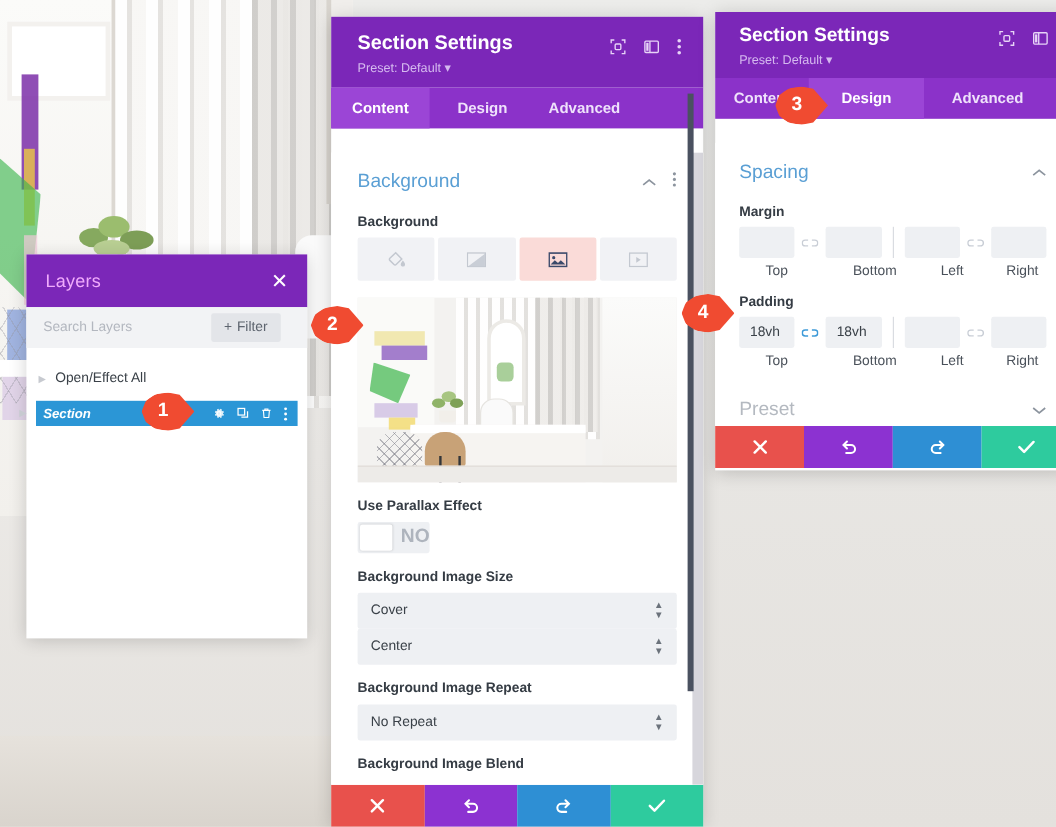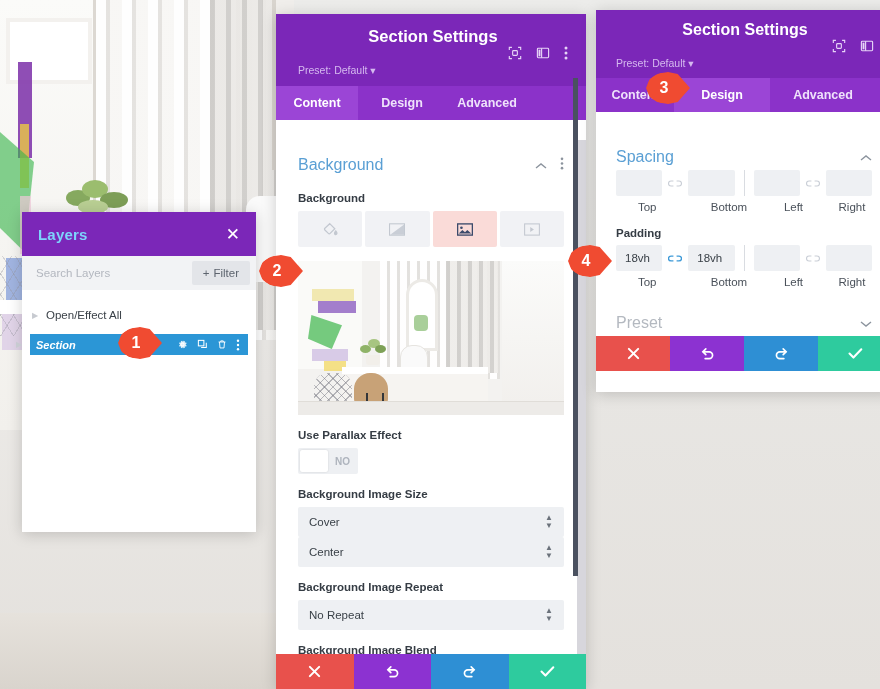--- a/index.html
+++ b/index.html
@@ -89,25 +89,25 @@
 
   
   .panel { position: absolute; background:#fff; box-shadow: 0 2px 14px rgba(0,0,0,.18); }
 
   
   #layers-panel { left: 22px; top: 212px; width: 234px; height: 320px; }
   .layers-head {
     height: 44px; background:#7b27b8; display:flex; align-items:center;
     justify-content: space-between; padding: 0 16px;
   }
-  .layers-title { color:#7dd3fc; font-size: 15px; font-weight: bold; letter-spacing:.2px; }
+  .layers-title { color:#f0abfc; font-size: 15px; font-weight: normal; letter-spacing:.2px; }
   .layers-close { color:#fff; font-size: 17px; line-height:1; cursor:pointer; font-weight:400; }
   .layers-search-row {
     height: 34px; background:#f2f3f5; display:flex; align-items:center;
-    padding: 0 0 0 14px; justify-content: space-between;
+    padding: 0 16px 0 14px; justify-content: space-between;
   }
   .layers-search-ph { font-size: 11.5px; color:#b3b7bf; }
   .filter-btn {
     background:#e3e5e9; color:#5d646e; font-size: 11.5px; height: 24px;
     display:flex; align-items:center; gap:4px; padding: 0 11px; margin-right: 6px;
     border-radius: 2px; cursor:pointer;
   }
   .layers-body { padding-top: 14px; }
   .layer-row {
     display:flex; align-items:center; height: 22px; font-size: 11.5px;
@@ -121,21 +121,21 @@
   .layer-row.selected .caret { position:absolute; left: -14px; }
   .row-icons { margin-left:auto; display:flex; align-items:center; gap: 9px;
                padding-right: 8px; color:#fff; }
   .row-icons svg { display:block; }
 
   
   #mid-panel { left: 276px; top: 14px; width: 310px; height: 675px;
                display:flex; flex-direction: column; }
   .ss-head { background:#7b27b8; padding: 13px 18px 10px 22px; }
   .ss-head.mid { }
-  .ss-title-row { display:flex; align-items:center;flex-direction:column; }
+  .ss-title-row { display:flex; align-items:flex-end; }
   .ss-title { color:#fff; font-size: 16.5px; font-weight: bold; }
   .ss-head-icons { margin-left:auto; display:flex; align-items:center; gap: 14px; }
   .ss-head-icons .ico { color:#e7d4f7; cursor:pointer; display:flex; }
   .ss-preset { color:#d5b9ef; font-size: 10.5px; margin-top: 4px; }
   .ss-tabs { display:flex; background:#8b32c9; }
   .ss-tab {
     flex: 0 0 auto; padding: 10px 0; text-align:center;
     color:#efe2fb; font-size: 12.5px; cursor:pointer; font-weight: 600;
   }
   .ss-tab.active { background:#9b45d6; color:#fff; }
@@ -193,21 +193,21 @@
   .th-leg { position:absolute; width:2px; background:#33363a; }
   .th-fl { position:absolute; left: 0; bottom: 0; width: 100%; height: 14px;
            background:#edebe8; border-top:1px solid #e0ddd8;}
   .th-right { position:absolute; right: 0; top: 0; width: 62px; height: 100%;
               background: linear-gradient(180deg,#fbfbfa,#f1efec); }
 
   .toggle-wrap { display:flex; align-items:center; background:#eef0f3; width: 60px;
                  height: 26px; border-radius: 2px; margin-top: 4px; }
   .toggle-knob { width: 28px; height: 22px; background:#fff; margin-left: 2px; border-radius: 2px;
                  box-shadow: 0 0 2px rgba(0,0,0,.15); }
-  .toggle-no { font-size: 10px; color:#aeb4bd; font-weight: bold; margin-left: 7px; }
+  .toggle-no { font-size: 16px; color:#aeb4bd; font-weight: bold; margin-left: 7px; }
 
   .select {
     width:100%; height: 30px; background:#eef0f3; display:flex; align-items:center;
     padding: 0 11px; font-size: 11.5px; color:#3a4148; position:relative; cursor:pointer;
     border-radius: 2px;
   }
   .select .arrows { margin-left:auto; color:#6b727b; font-size: 8px; line-height: 8px;
                     display:flex; flex-direction:column; }
 
   .action-bar { display:flex; height: 35px; }
@@ -548,20 +548,21 @@
       <div class="sect-title">Spacing</div>
       <div class="sect-tools">
         <span>
           <svg width="12" height="8" viewBox="0 0 12 8" fill="none" stroke="#8c949e" stroke-width="1.4">
               <path d="M1 6l5-4 5 4"></path>
             </svg>
         </span>
       </div>
     </div>
 
+    <div class="sp-label">Margin</div>
     <div class="sp-row">
       <div class="sp-group">
         <div class="sp-in"></div>
         <div class="sp-link">
           <svg width="14" height="9" viewBox="0 0 16 10" fill="none" stroke="#c9ced6" stroke-width="1.3">
               <path d="M6.2 2.2H3.4a2.8 2.8 0 0 0 0 5.6h2.8M9.8 2.2h2.8a2.8 2.8 0 0 1 0 5.6H9.8"></path>
             </svg>
         </div>
         <div class="sp-in"></div>
       </div>

